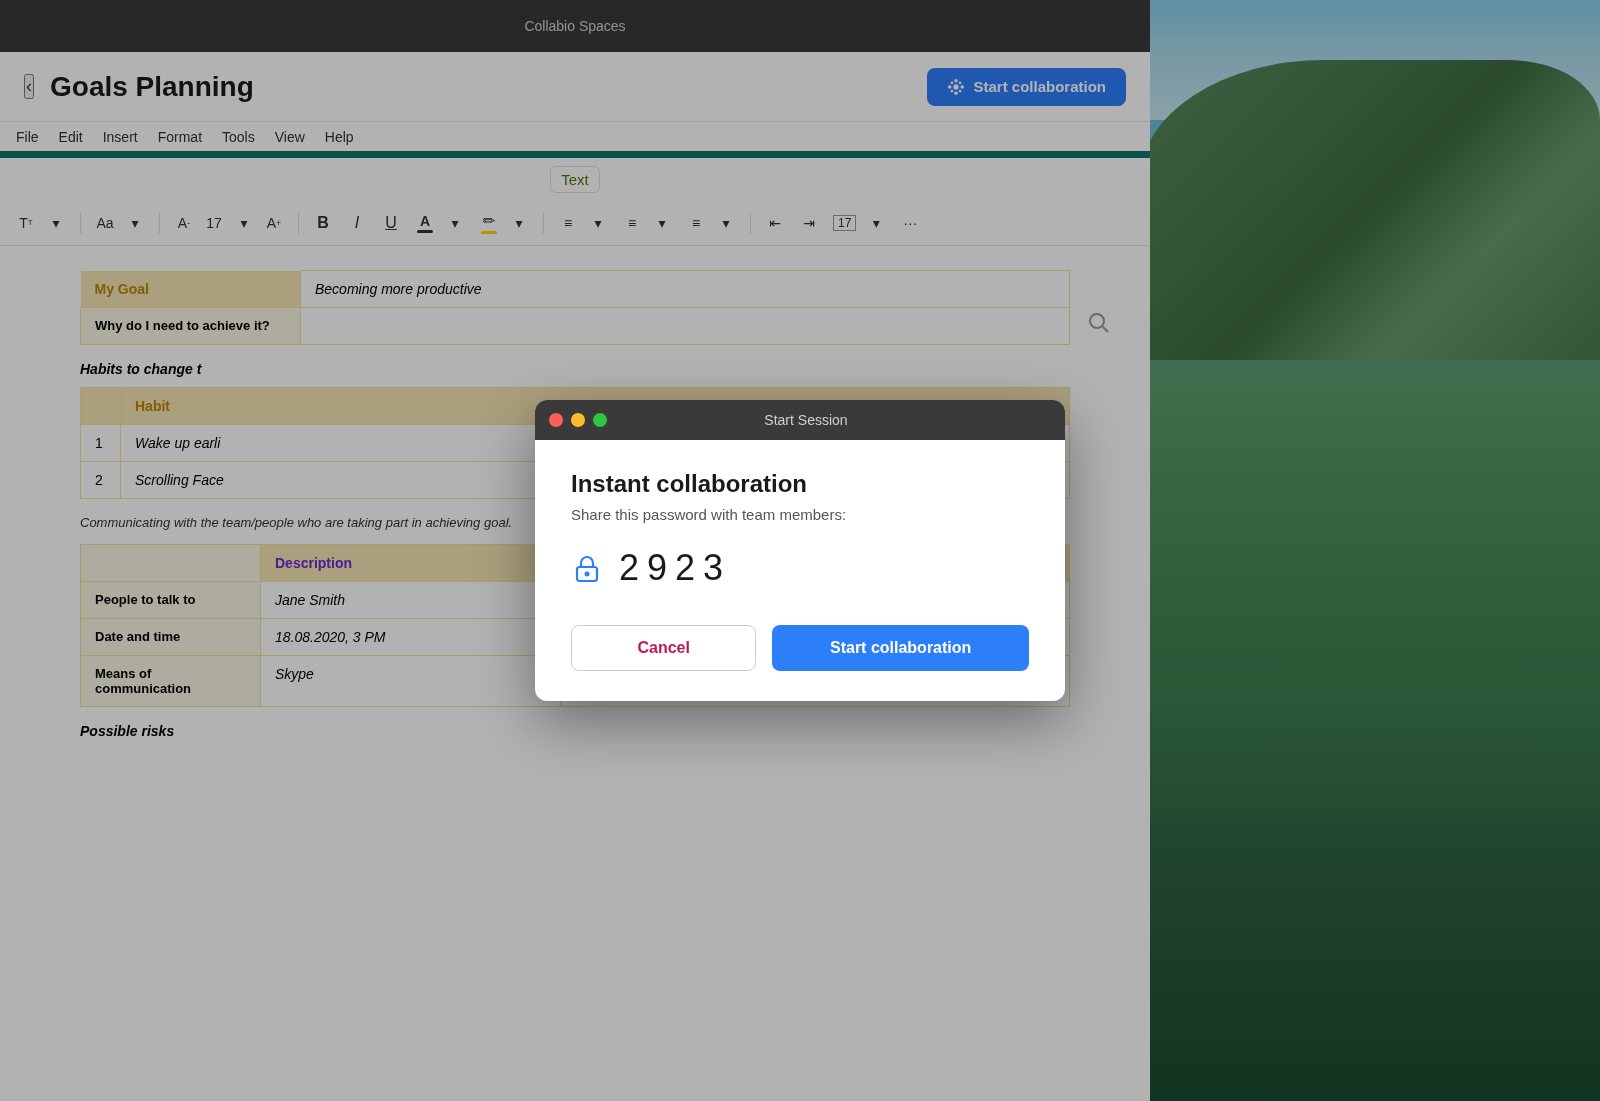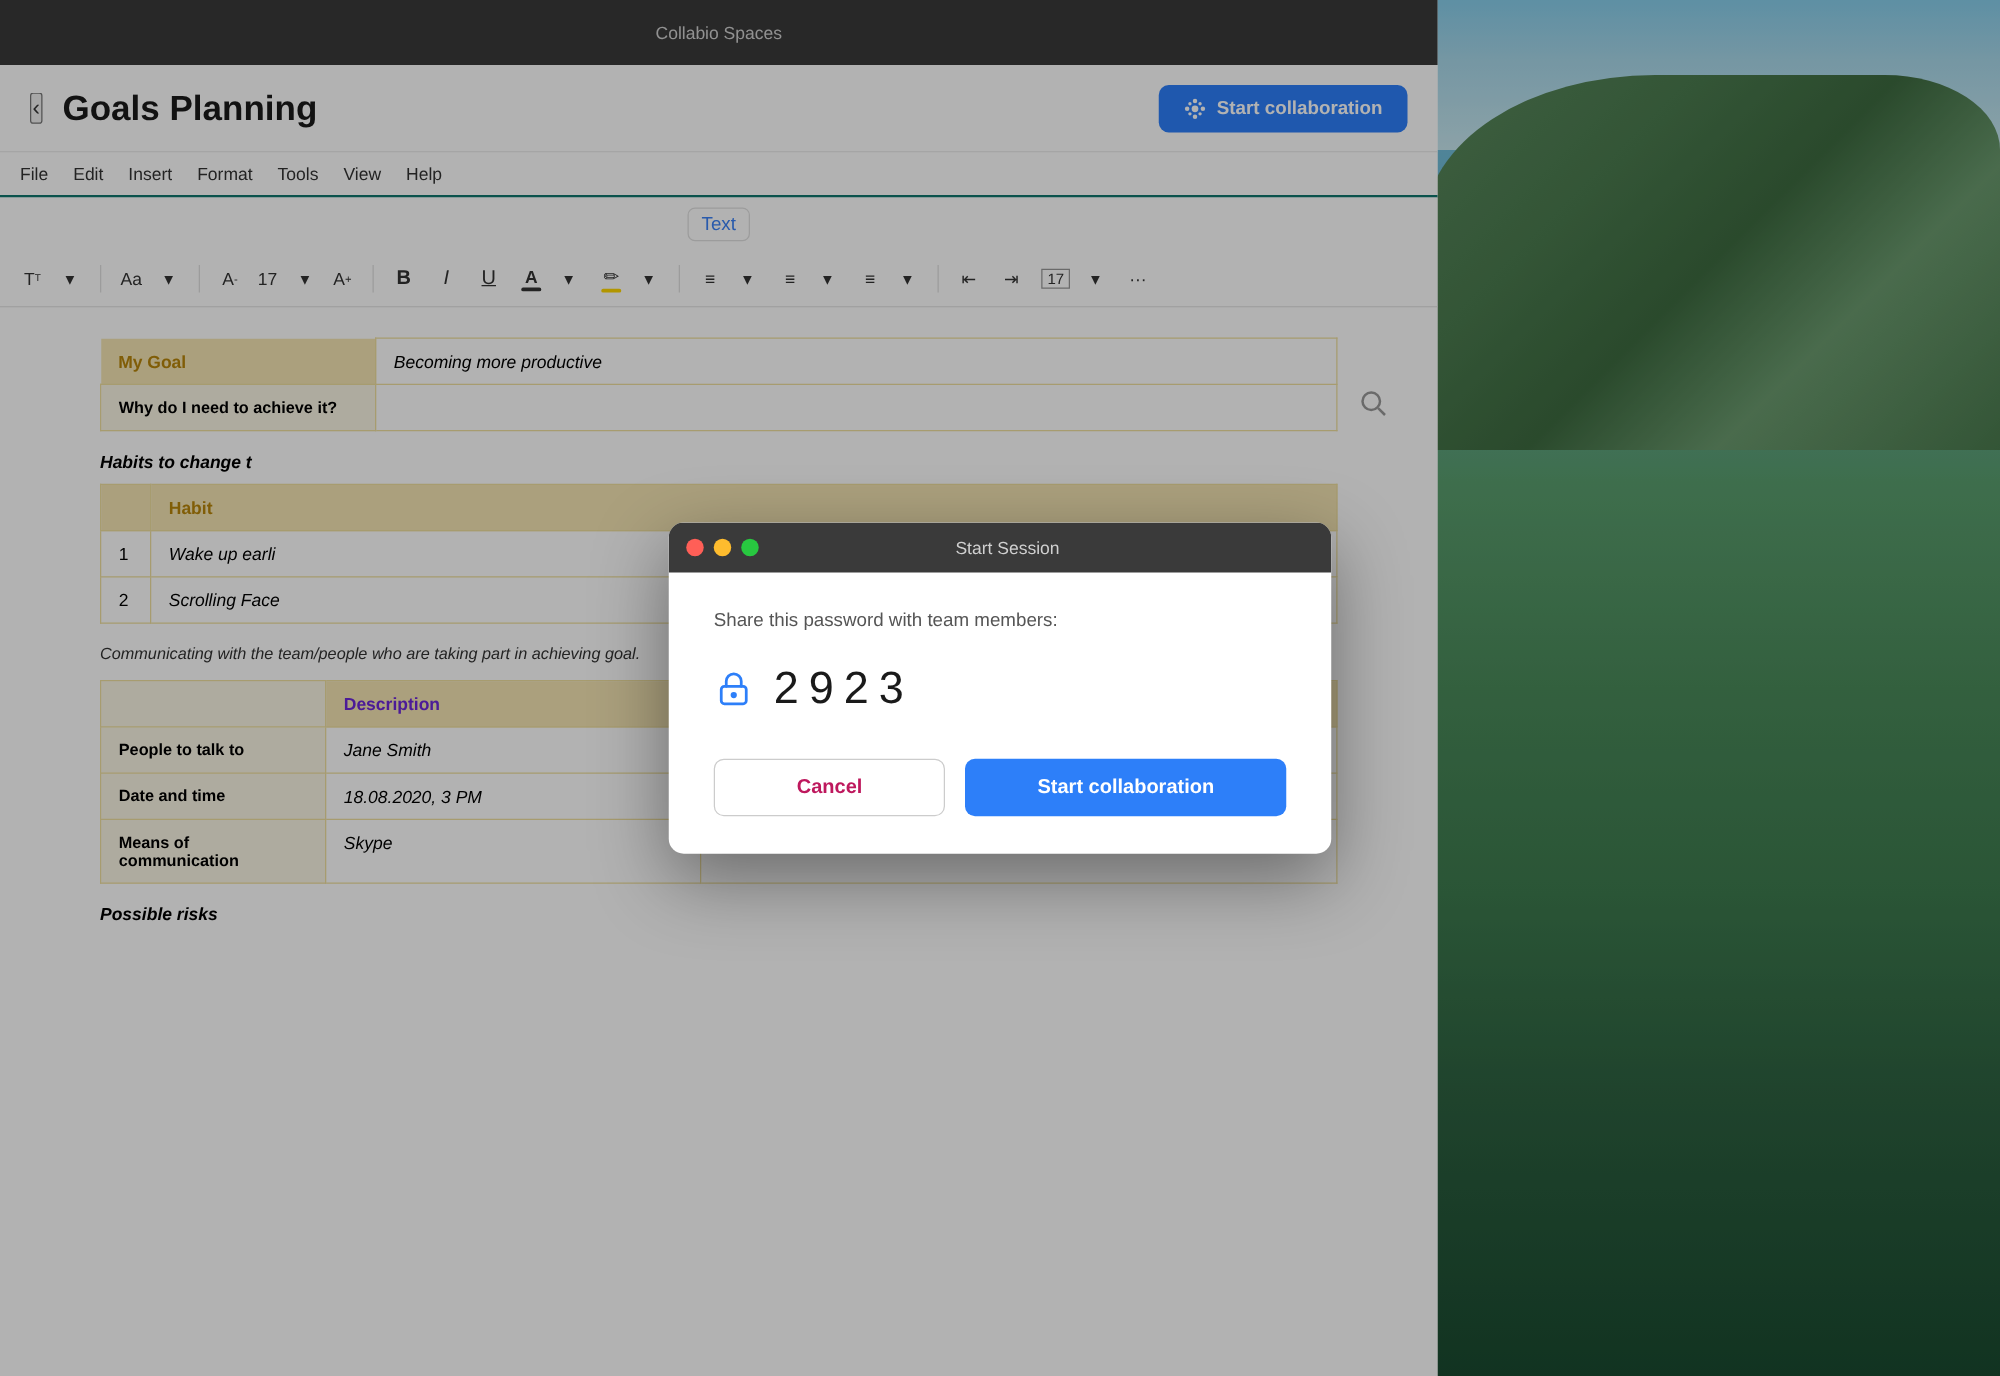--- a/index.html
+++ b/index.html
@@ -109,21 +109,21 @@
     }
 
     
     .menu-bar {
       height: 36px;
       background: #ffffff;
       display: flex;
       align-items: center;
       padding: 0 16px;
       gap: 20px;
-      border-bottom: 2px solid #0f766e;
+      border-bottom: 7px solid #0f766e;
       flex-shrink: 0;
     }
     .menu-item {
       font-size: 14px;
       color: #333;
       cursor: pointer;
     }
 
     
     .text-style-bar {
@@ -132,21 +132,21 @@
       display: flex;
       align-items: center;
       justify-content: center;
       flex-shrink: 0;
     }
     .text-style-badge {
       border: 1px solid #e0e0e0;
       border-radius: 6px;
       padding: 4px 10px;
       font-size: 15px;
-      color: #3b82f6;
+      color: #4d7c0f;
       text-align: center;
     }
 
     
     .toolbar {
       height: 46px;
       background: #ffffff;
       display: flex;
       align-items: center;
       padding: 0 12px;
@@ -598,20 +598,21 @@
 
     <div class="modal-titlebar">
       <div class="traffic-light tl-red"></div>
       <div class="traffic-light tl-yellow"></div>
       <div class="traffic-light tl-green"></div>
       <span class="modal-titlebar-title">Start Session</span>
       <div style="width:46px;"></div>
     </div>
 
     <div class="modal-body">
+      <div class="modal-heading">Instant collaboration</div>
       <div class="modal-subtext">Share this password with team members:</div>
 
       <div class="password-row">
 
         <svg class="lock-svg" viewBox="0 0 32 32" fill="none">
           <rect x="6" y="15" width="20" height="14" rx="2.5" fill="none" stroke="#2d7ff9" stroke-width="2.2"></rect>
           <path d="M10 15V11C10 7.686 12.686 5 16 5C19.314 5 22 7.686 22 11V15" stroke="#2d7ff9" stroke-width="2.2" stroke-linecap="round" fill="none"></path>
           <circle cx="16" cy="22" r="2.5" fill="#2d7ff9"></circle>
         </svg>
         <span class="password-value">2923</span>

